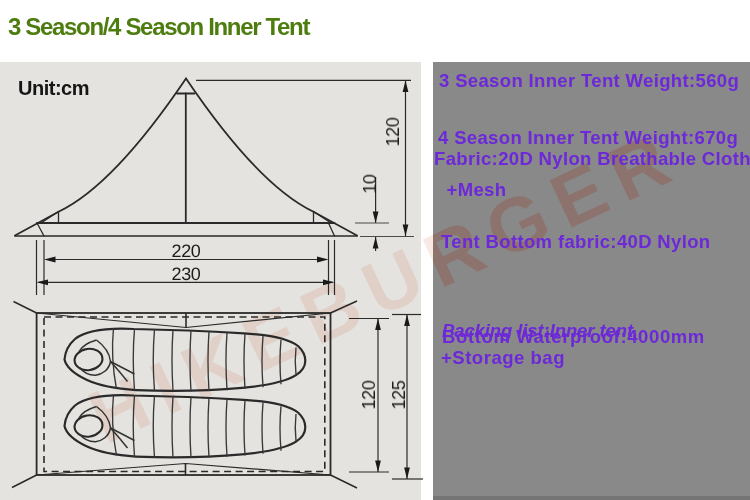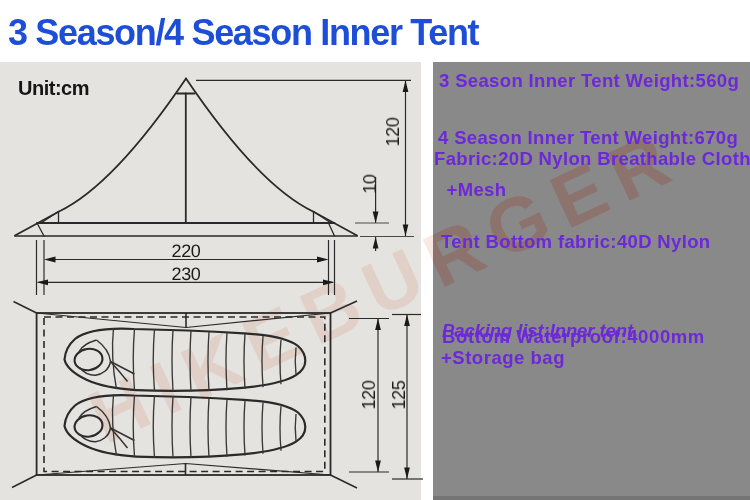--- a/index.html
+++ b/index.html
@@ -1,19 +1,19 @@
 <!DOCTYPE html>
 <html><head>
 <meta charset="utf-8">
 <style>
 html,body{margin:0;padding:0;}
 body{width:750px;height:500px;position:relative;overflow:hidden;background:#fff;
      font-family:"Liberation Sans", sans-serif;}
 .abs{position:absolute;}
-#title{left:8px;top:15px;font-size:36px;font-weight:bold;color:#1d4ed8;
+#title{left:8px;top:15px;font-size:24px;font-weight:bold;color:#4d7c0f;
        letter-spacing:-1.33px;line-height:1;white-space:nowrap;}
 #lightpanel{left:0;top:62px;width:421px;height:438px;background:#e4e3df;}
 #graypanel{left:433px;top:62px;width:317px;height:438px;background:#898989;}
 #unit{left:18px;top:77.6px;font-size:20px;font-weight:bold;color:#161616;line-height:1;letter-spacing:-0.49px;}
 #wm{left:35px;top:248px;width:700px;text-align:center;
     font-size:76px;font-weight:bold;letter-spacing:13px;line-height:1;
     color:rgba(200,72,42,0.12);transform:rotate(-25deg);white-space:nowrap;}
 .dim{position:absolute;font-size:18px;letter-spacing:-0.4px;color:#1c1c1c;line-height:1;white-space:nowrap;will-change:transform;font-family:"Liberation Sans",sans-serif;}
 .pt{color:#6d28d9;font-weight:bold;font-size:18.5px;line-height:1;white-space:nowrap;letter-spacing:0.35px;}
 </style>

